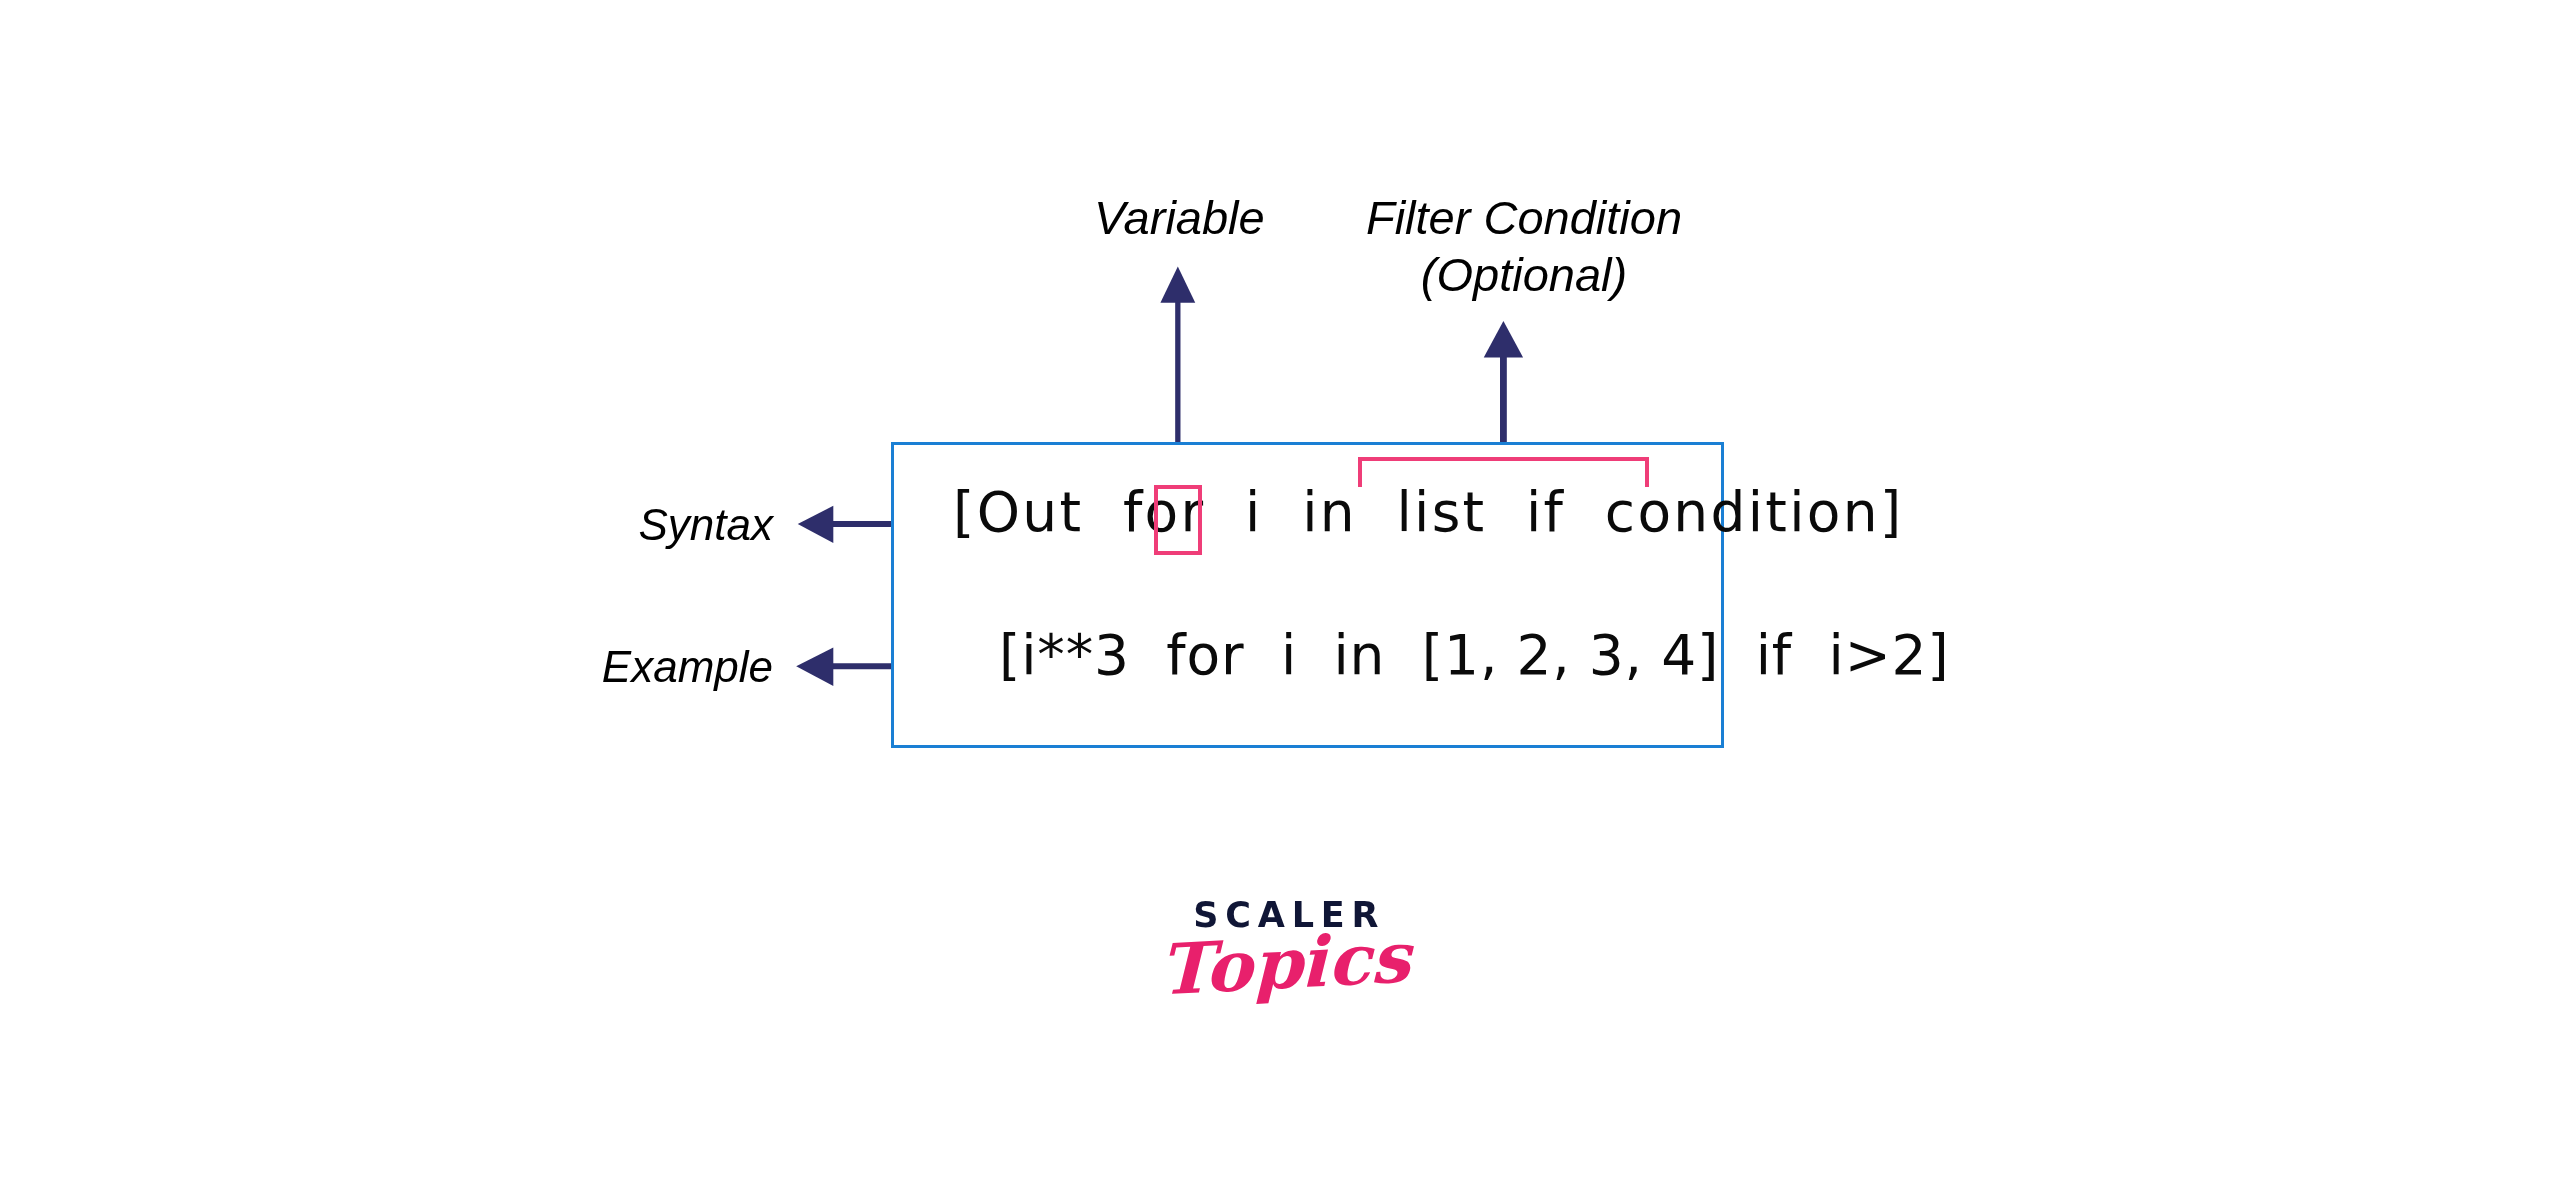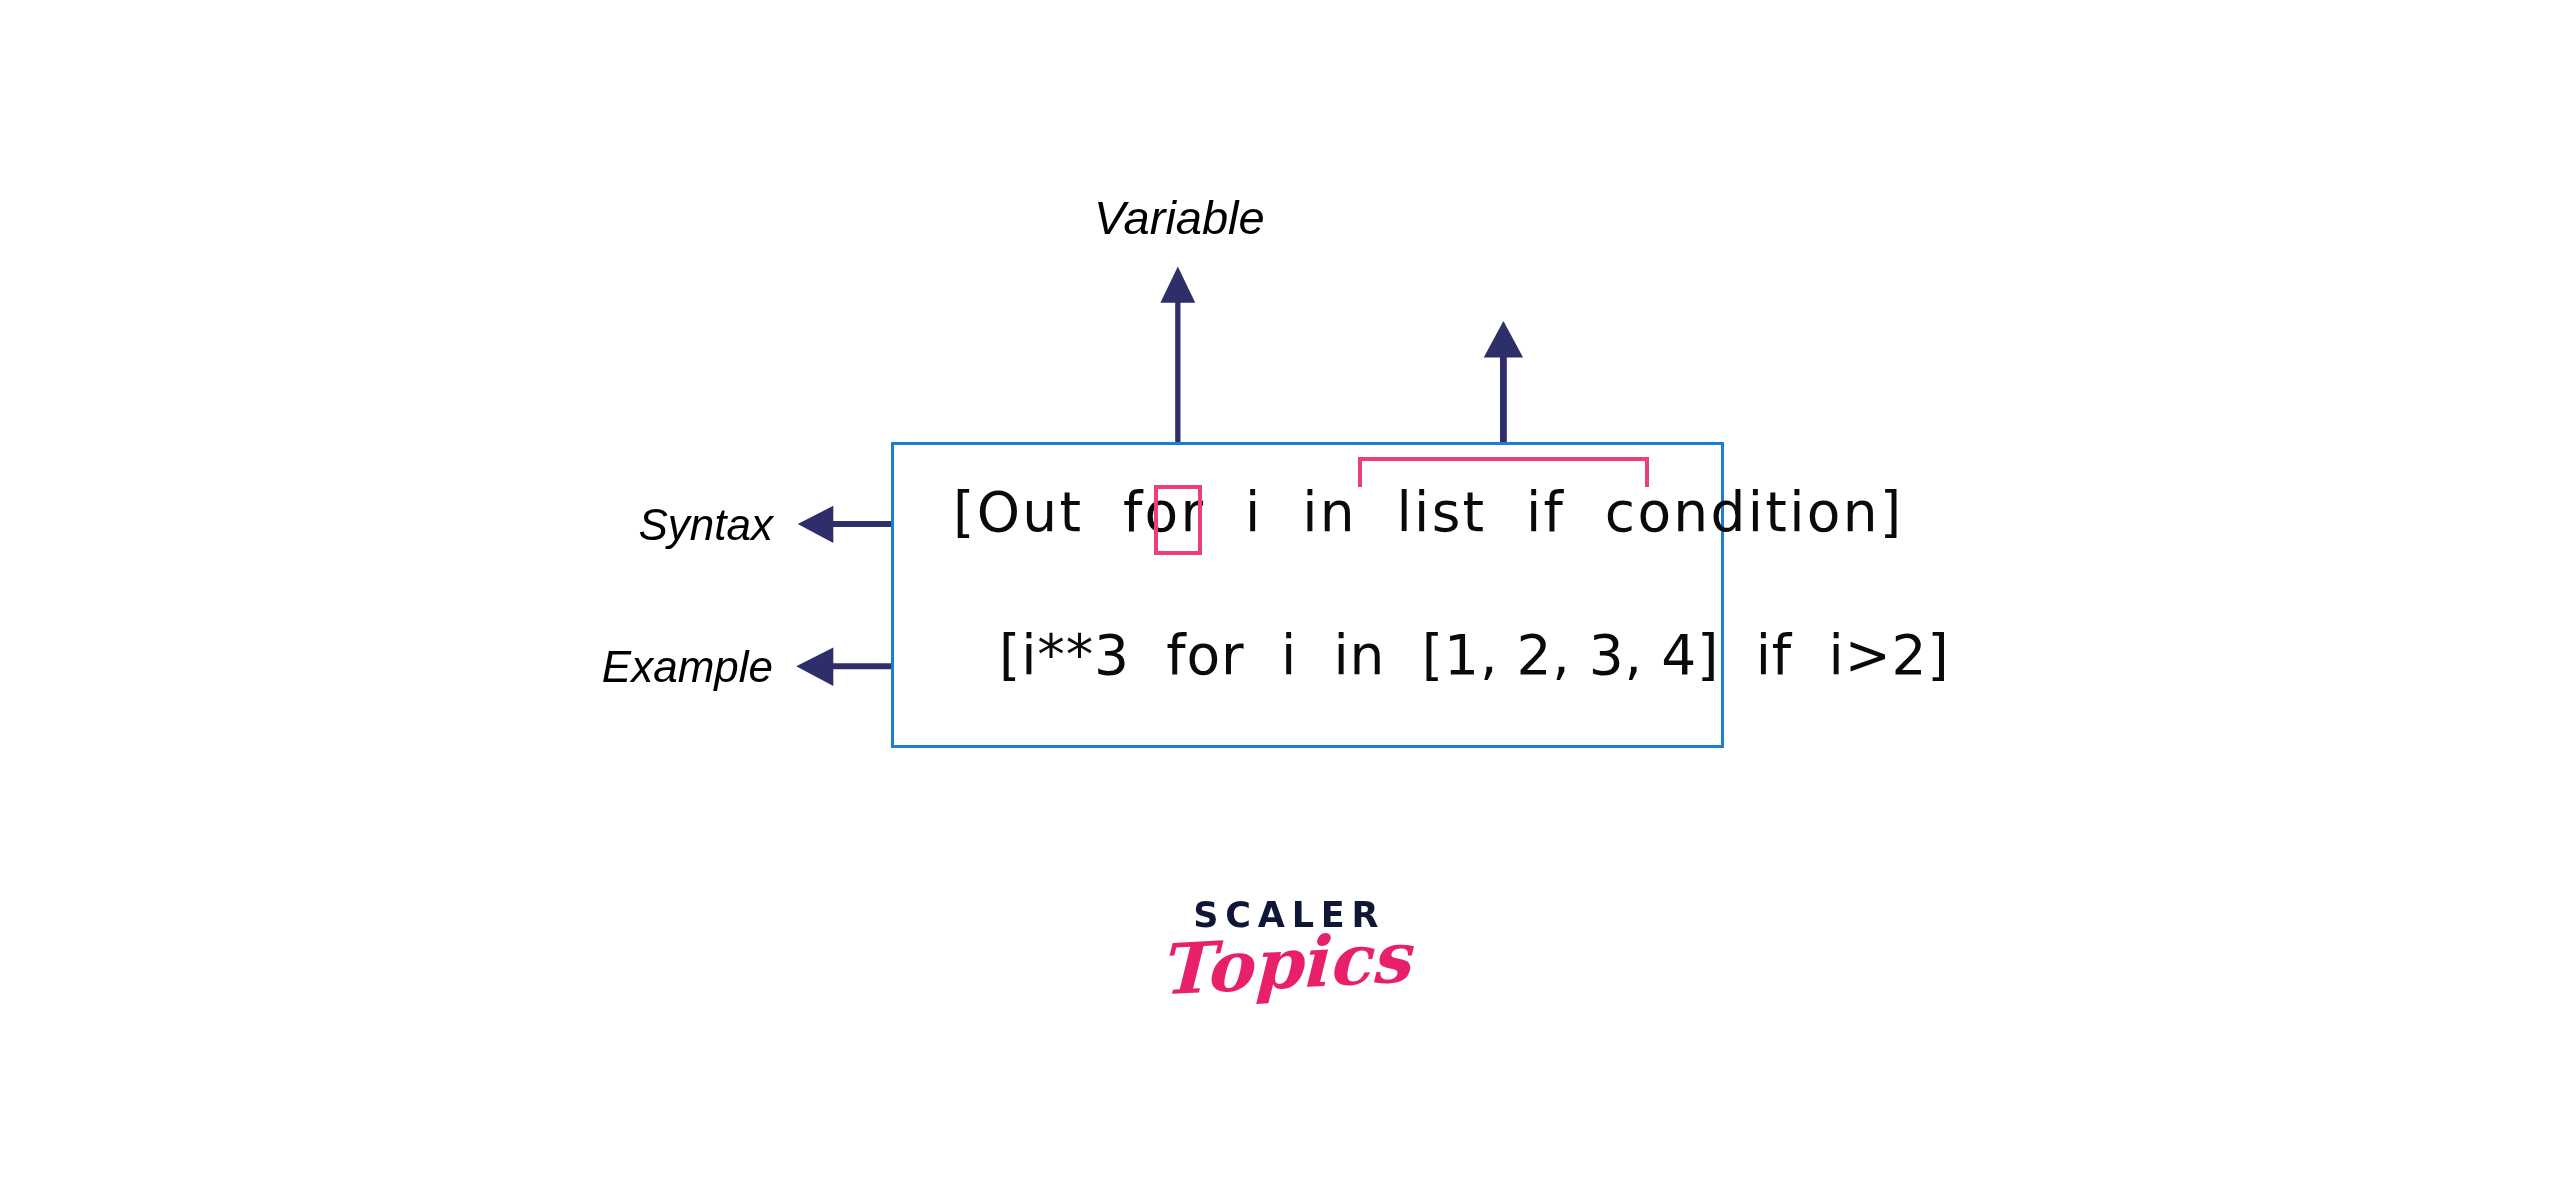--- a/index.html
+++ b/index.html
@@ -165,21 +165,21 @@
     transform: skewX(-6deg) rotate(-3deg);
   }
 </style>
 </head>
 <body>
 
 <div id="canvas">
 
   <div class="callout-label" id="label-variable">Variable</div>
 
-  <div class="callout-label" id="label-filter"></div>
+  <div class="callout-label" id="label-filter"><span>Filter Condition</span><span class="line2">(Optional)</span></div>
 
   <div class="side-label" id="label-syntax">Syntax</div>
 
   <div class="side-label" id="label-example">Example</div>
 
   <svg id="arrow-layer" viewBox="0 0 3401 1569" width="2576" height="1188">
 
     <g>
       <line x1="1555" y1="640" x2="1555" y2="392" stroke="#2e2e6b" stroke-width="7"></line>
       <polygon points="1555,352 1532,400 1578,400" fill="#2e2e6b"></polygon>

